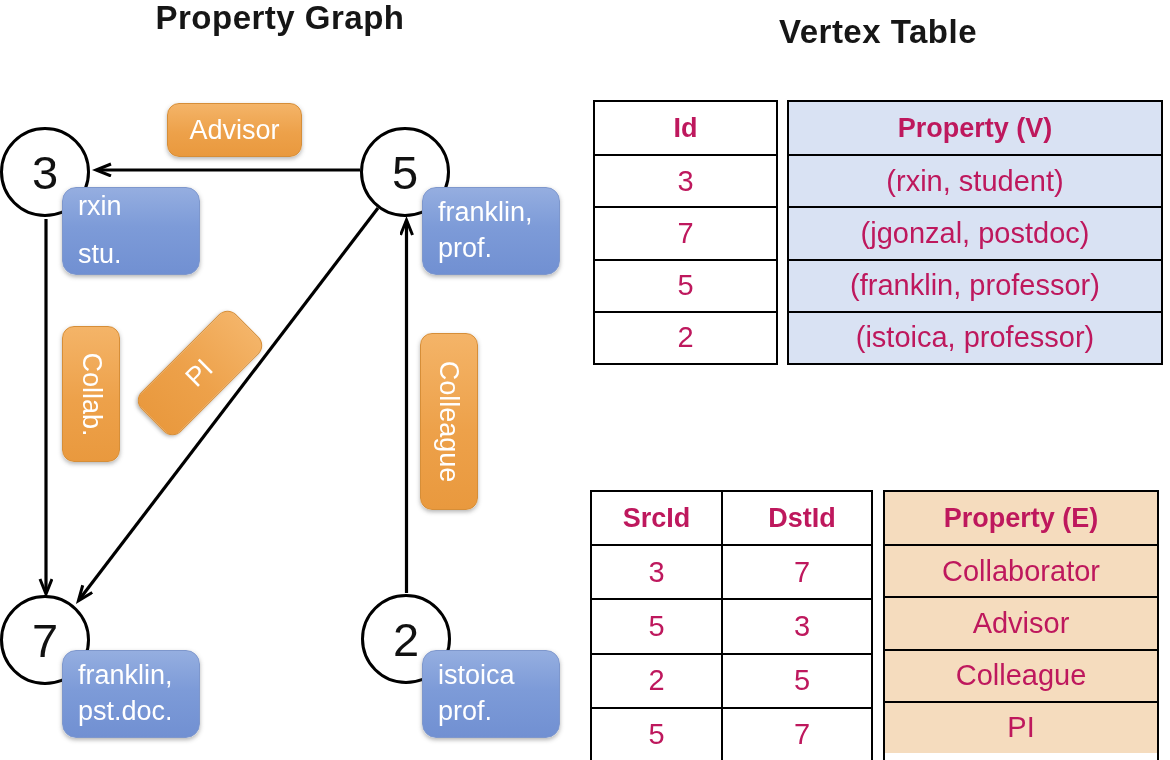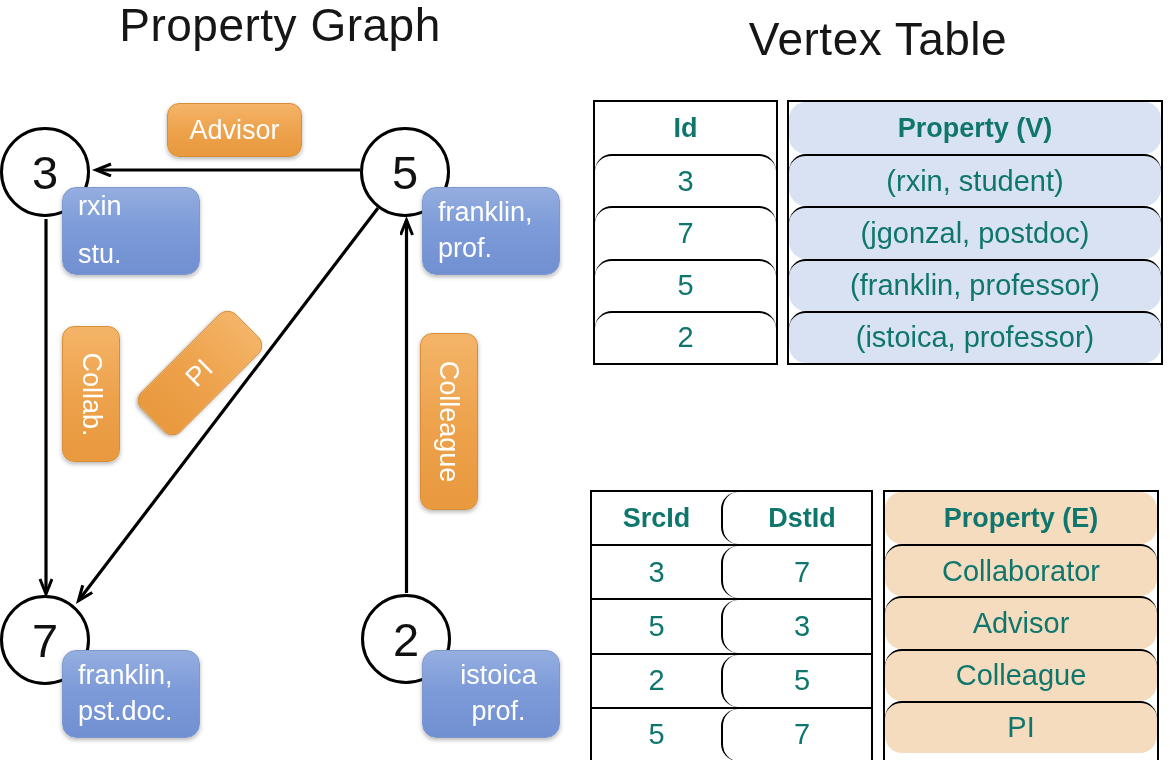--- a/index.html
+++ b/index.html
@@ -4,22 +4,22 @@
 <style>
   * { margin:0; padding:0; box-sizing:border-box; }
   html,body { background:#fff; }
   body { font-family:"Liberation Sans","DejaVu Sans",sans-serif; }
   #stage {
     position:relative; width:1170px; height:760px;
     background:#fff; overflow:hidden;
   }
   .title {
     position:absolute; text-align:center;
-    font-weight:400; color:#161616; letter-spacing:0.5px;
-    font-size:46px; line-height:1.1; white-space:nowrap;
+    font-weight:700; color:#161616; letter-spacing:0.5px;
+    font-size:33px; line-height:1.1; white-space:nowrap;
   }
   #graph-title  { left:0;   top:16;  width:560px; }
   #vertex-title { left:593px; top:14px;  width:570px; }
   #edge-title   { left:593px; top:404px; width:570px; }
 
   
   .vertex-circle {
     position:absolute; width:90px; height:90px; border-radius:50%;
     background:#fff; border:3.5px solid #000; z-index:1;
     display:flex; align-items:center; justify-content:center;
@@ -48,21 +48,21 @@
   #edge-label-colleague { left:420px; top:333px; width:58px;  height:177px; }
   #edge-label-pi        { left:172px; top:306px; width:56px;  height:134px; transform:rotate(45deg); }
   .vtext  { transform:rotate(90deg);  white-space:nowrap; }
   .vtextr { transform:rotate(-90deg); white-space:nowrap; }
 
   
   .tablegrp { position:absolute; display:flex; }
   .tbl-col { border:2.5px solid #000; background:#fff; }
   .cell {
     height:52.2px; display:flex; align-items:center; justify-content:center;
-    border-top:2px solid #000; font-size:29px; color:#0f766e; font-weight:300;border-radius:17px;
+    border-top:2px solid #000; font-size:29px; color:#be185d; font-weight:300;
   }
   .cell.first { border-top:none; }
   .cell.hdr { font-weight:bold; font-size:27px; }
   .fill-blue   { background:#d9e2f3; }
   .fill-orange { background:#f5dcbe; }
   .erow { display:flex; border-top:2px solid #000; }
   .erow.first { border-top:none; }
   .erow .cell { border-top:none; height:52.2px; }
   .ecell-src { width:129px; }
   .ecell-dst { width:150px; border-left:2px solid #000;padding-left:10px; }
@@ -104,21 +104,21 @@
     <span>stu.</span>
   </div>
   <div class="node-box" style="left:422px; top:187px;">
     <span>franklin,</span>
     <span>prof.</span>
   </div>
   <div class="node-box" style="left:62px;  top:650px;">
     <span>franklin,</span>
     <span>pst.doc.</span>
   </div>
-  <div class="node-box" style="left:422px; top:650px;align-items:center;">
+  <div class="node-box" style="left:422px; top:650px;">
     <span>istoica</span>
     <span>prof.</span>
   </div>
 
   <div id="edge-label-advisor" class="edge-box">
     <span>Advisor</span>
   </div>
   <div id="edge-label-collab" class="edge-box">
     <span class="vtext">Collab.</span>
   </div>

